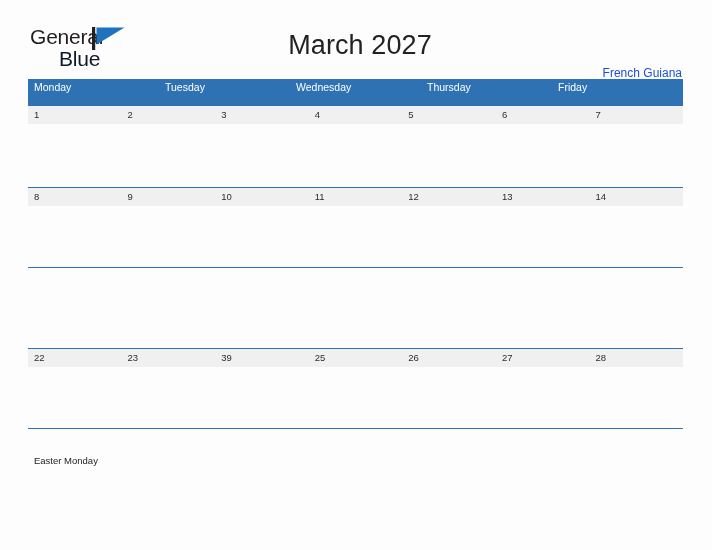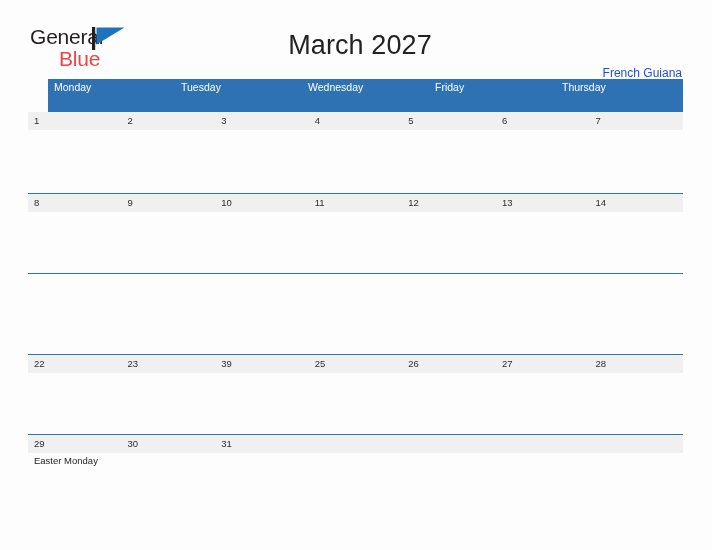--- a/index.html
+++ b/index.html
@@ -33,21 +33,21 @@
   }
   .logo-general {
     font-size: 21px;
     color: #231f20;
     letter-spacing: -0.2px;
     display: block;
     height: 21px;
   }
   .logo-blue {
     font-size: 21px;
-    color: #ef4444;
+    color: #0f172a;
     letter-spacing: -0.2px;
     display: block;
     margin-left: 29px;
     margin-top: 1px;
   }
   .logo-flag {
     position: absolute;
     left: 62px;
     top: 1px;
     width: 33px;
@@ -79,22 +79,21 @@
   .calendar {
     position: absolute;
     left: 28px;
     top: 79px;
     width: 655px;
   }
 
   .weekday-row {
     display: flex;
     background: #2e72b4;
-    height: 33px;
-    margin-left: 20px;
+    height: 27px;
   }
   .weekday {
     flex: 1 1 0;
     color: #ffffff;
     font-size: 10.5px;
     line-height: 17px;
     padding-left: 6px;
     box-sizing: border-box;
     white-space: nowrap;
     overflow: hidden;
@@ -118,20 +117,21 @@
     flex: 1 1 0;
     font-size: 9.5px;
     color: #2c2c2c;
     line-height: 18px;
     padding-left: 6px;
     box-sizing: border-box;
   }
   .event-band {
     display: flex;
     height: 62px;
+    align-items: center;
   }
   .event-cell {
     flex: 1 1 0;
     padding-left: 6px;
     padding-top: 2px;
     box-sizing: border-box;
   }
   .event-text {
     font-size: 9.5px;
     color: #1d1d1d;
@@ -158,22 +158,22 @@
 
   <div class="region">French Guiana</div>
 
 </div>
 
 <div class="calendar">
   <div class="weekday-row">
       <div class="weekday">Monday</div>
       <div class="weekday">Tuesday</div>
       <div class="weekday">Wednesday</div>
+      <div class="weekday">Thursday</div>
       <div class="weekday">Friday</div>
-      <div class="weekday">Thursday</div>
     </div>
   <div id="weeks-container">
       <div class="week-row">
         <div class="daynum-band">
           <div class="daynum">1</div>
           <div class="daynum">2</div>
           <div class="daynum">3</div>
           <div class="daynum">4</div>
           <div class="daynum">5</div>
           <div class="daynum">6</div>
@@ -234,29 +234,20 @@
           <div class="event-cell"></div>
           <div class="event-cell"></div>
           <div class="event-cell"></div>
           <div class="event-cell"></div>
           <div class="event-cell"></div>
           <div class="event-cell"></div>
           <div class="event-cell"></div>
         </div>
       </div>
       <div class="week-row">
-        <div class="daynum-band">
-          <div class="daynum">29</div>
-          <div class="daynum">30</div>
-          <div class="daynum">31</div>
-          <div class="daynum"></div>
-          <div class="daynum"></div>
-          <div class="daynum"></div>
-          <div class="daynum"></div>
-        </div>
         <div class="event-band">
           <div class="event-cell">
             <span class="event-text">Easter Monday</span>
           </div>
           <div class="event-cell"></div>
           <div class="event-cell"></div>
           <div class="event-cell"></div>
           <div class="event-cell"></div>
           <div class="event-cell"></div>
           <div class="event-cell"></div>

